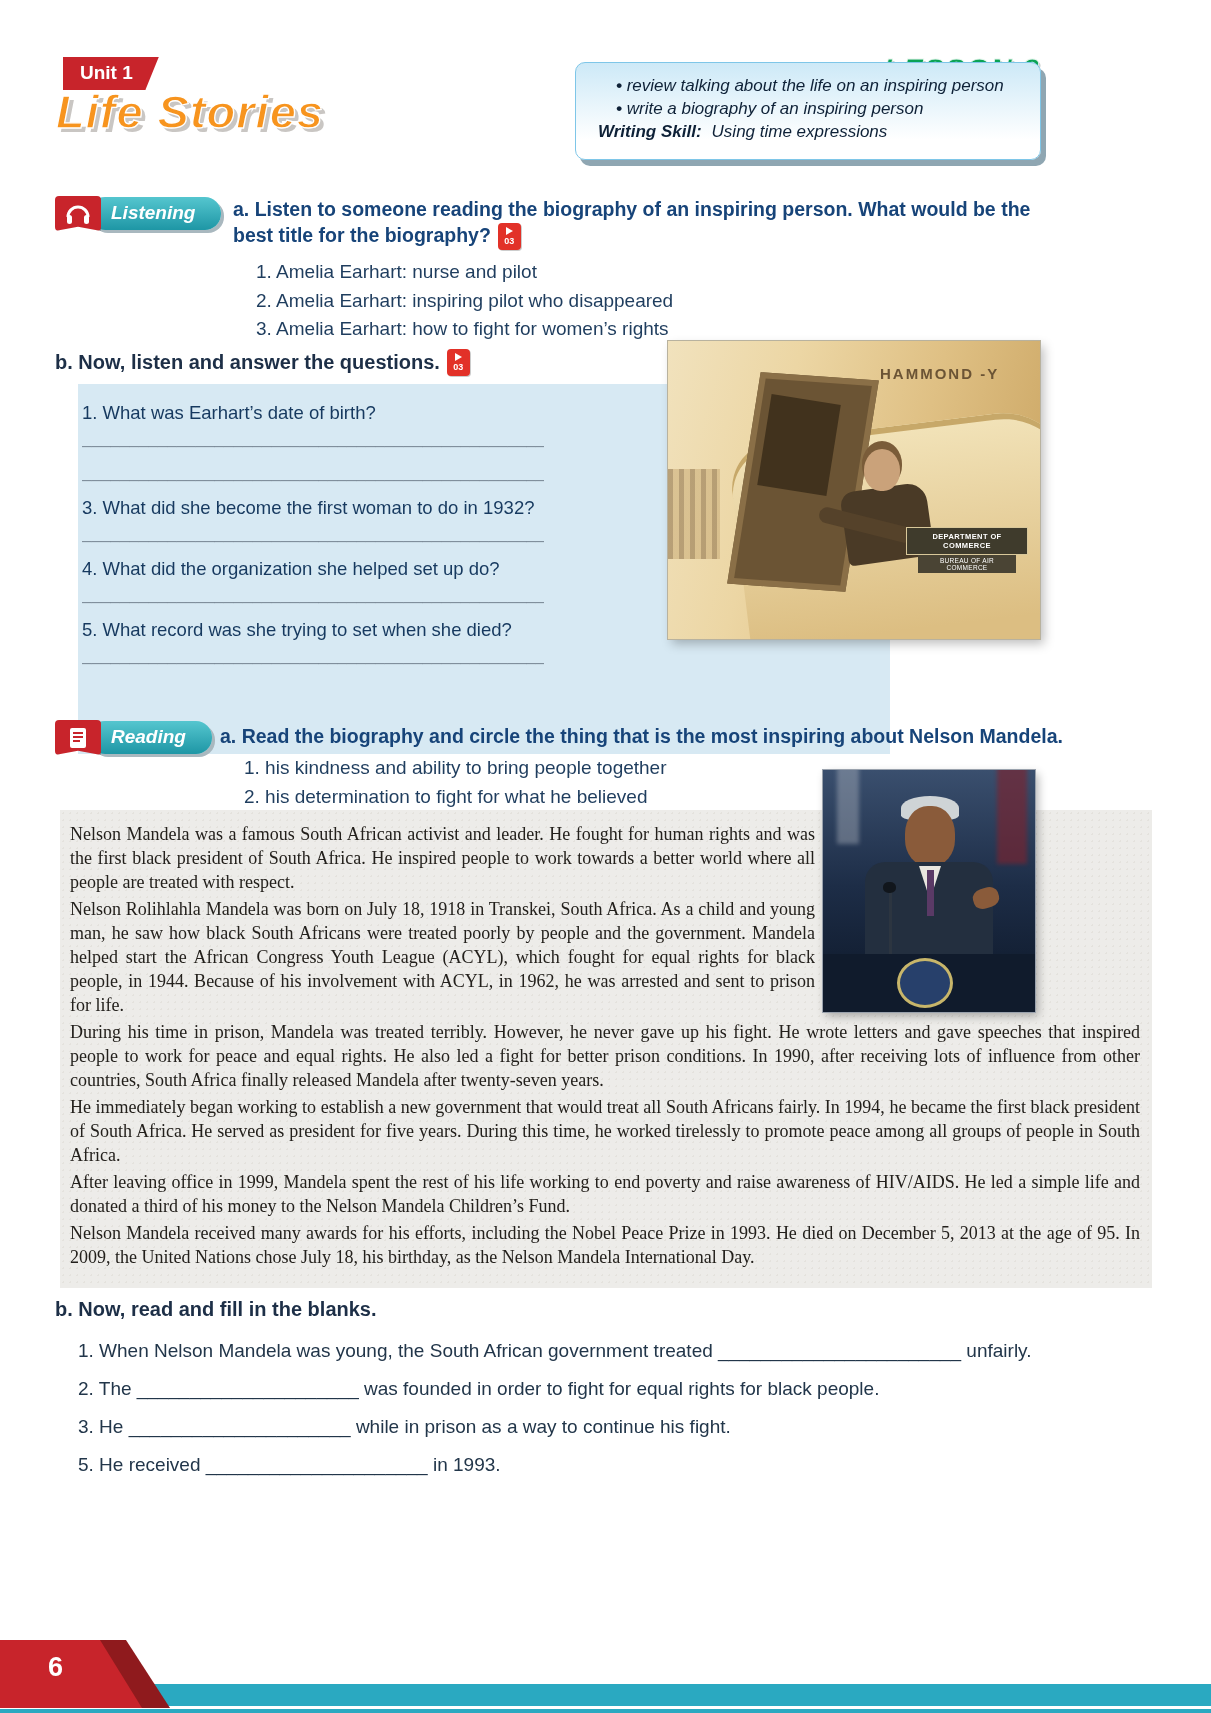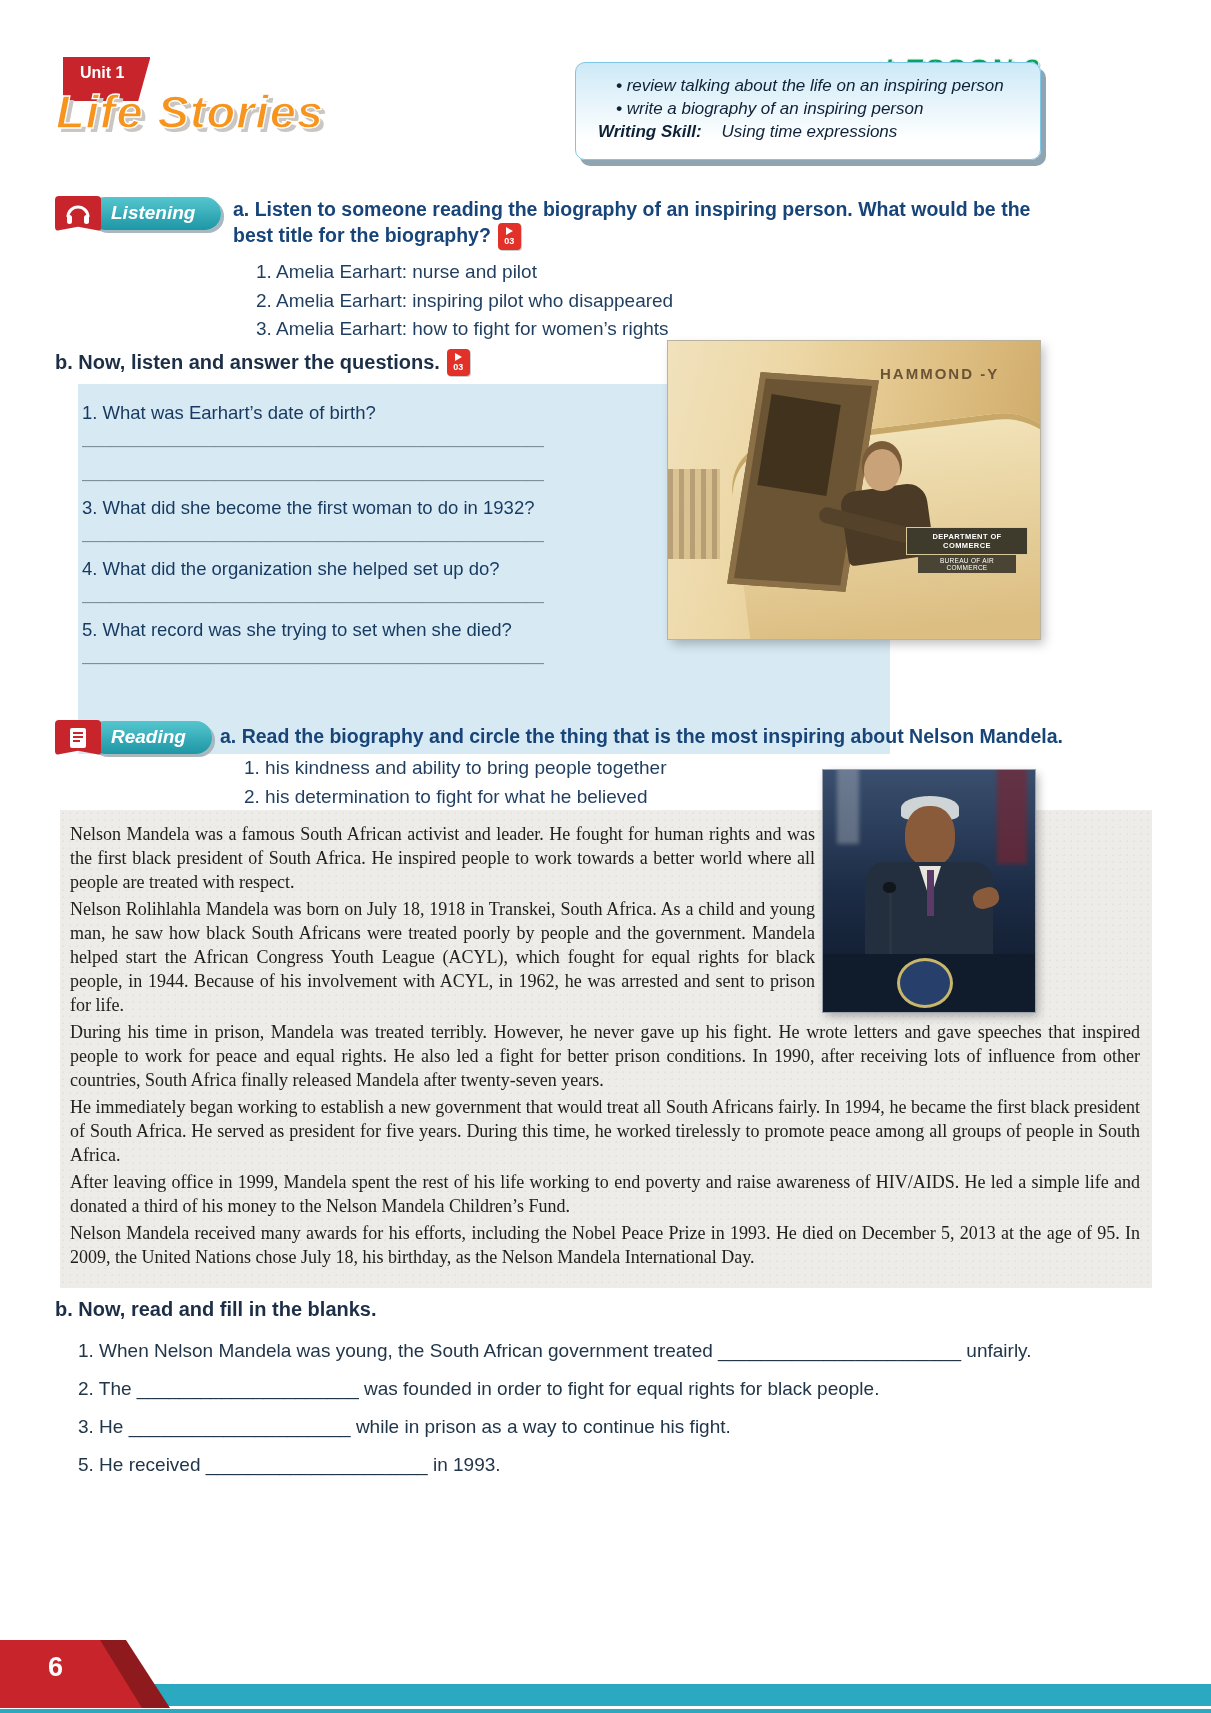--- a/index.html
+++ b/index.html
@@ -2,39 +2,39 @@
 <html><head>
 <meta charset="utf-8">
 <style>
   * { margin:0; padding:0; box-sizing:border-box; }
   html,body { background:#fff; }
   body { width:1211px; height:1713px; position:relative; overflow:hidden;
          font-family:"Liberation Sans", sans-serif; }
   .page { position:absolute; inset:0; }
 
   
-  .unit-badge { position:absolute; left:63px; top:57px; height:44px; padding:0 26px 16px 17px;
-    background:#c8242b; color:#fff; font-weight:bold; font-size:16px; line-height:31px;
+  .unit-badge { position:absolute; left:63px; top:57px; height:33px; padding:0 26px 16px 17px;
+    background:#c8242b; color:#fff; font-weight:bold; font-size:19px; line-height:31px;
     clip-path:polygon(0 0,100% 0,86% 100%,0 100%); box-shadow:3px 3px 0 rgba(0,0,0,.18); }
   .page-title { position:absolute; left:56px; top:84px; font-size:47px; font-weight:800;
     font-style:italic; letter-spacing:1px; color:#f7941e;
     -webkit-text-stroke:1.3px #ffffff; text-shadow:4px 4px 0 #c9c6c3; }
   .lesson { position:absolute; right:171px; top:27px; font-size:30px; font-weight:800;
     font-style:italic; color:#0aa255; letter-spacing:1px;
     -webkit-text-stroke:0.8px #e9f7ef; text-shadow:2px 2px 0 #cfd2d2;margin-top:25px; }
   .objectives { position:absolute; left:575px; top:62px; width:466px; min-height:98px;
     border-radius:10px; border:1px solid #7ec6e8;
     background:linear-gradient(180deg,#cde9f7 0%, #ffffff 80%);
     box-shadow:5px 6px 0 #8fa6b2; padding:11px 14px 10px 40px;
     font-size:17px; color:#0e2137;font-style:italic; }
   .obj-bullet { line-height:23px; }
   .obj-bullet::before { content:"• "; font-weight:bold; }
   .obj-skill { line-height:23px; margin-left:-18px; }
   .obj-skill b { font-weight:bold; }
-  .obj-skill span { margin-left:20px; }
+  .obj-skill span { margin-left:10px; }
 
   
   .sec-tag { position:absolute; display:flex; align-items:center; }
   .sec-icon { width:46px; height:35px; background:#c8242b; border-radius:4px;
     display:flex; align-items:center; justify-content:center; z-index:2;
     clip-path:polygon(0 0,100% 0,100% 100%,50% 88%,0 100%);
     box-shadow:2px 2px 0 rgba(0,0,0,.2); }
   .sec-label { background:linear-gradient(180deg,#55c6cf 0%, #1e96a5 100%); color:#fff;
     font-style:italic; font-weight:bold; font-size:19px; padding:5px 26px 6px 22px;
     border-radius:16px; margin-left:-12px; z-index:1; box-shadow:3px 3px 0 #a9b8bf; }

